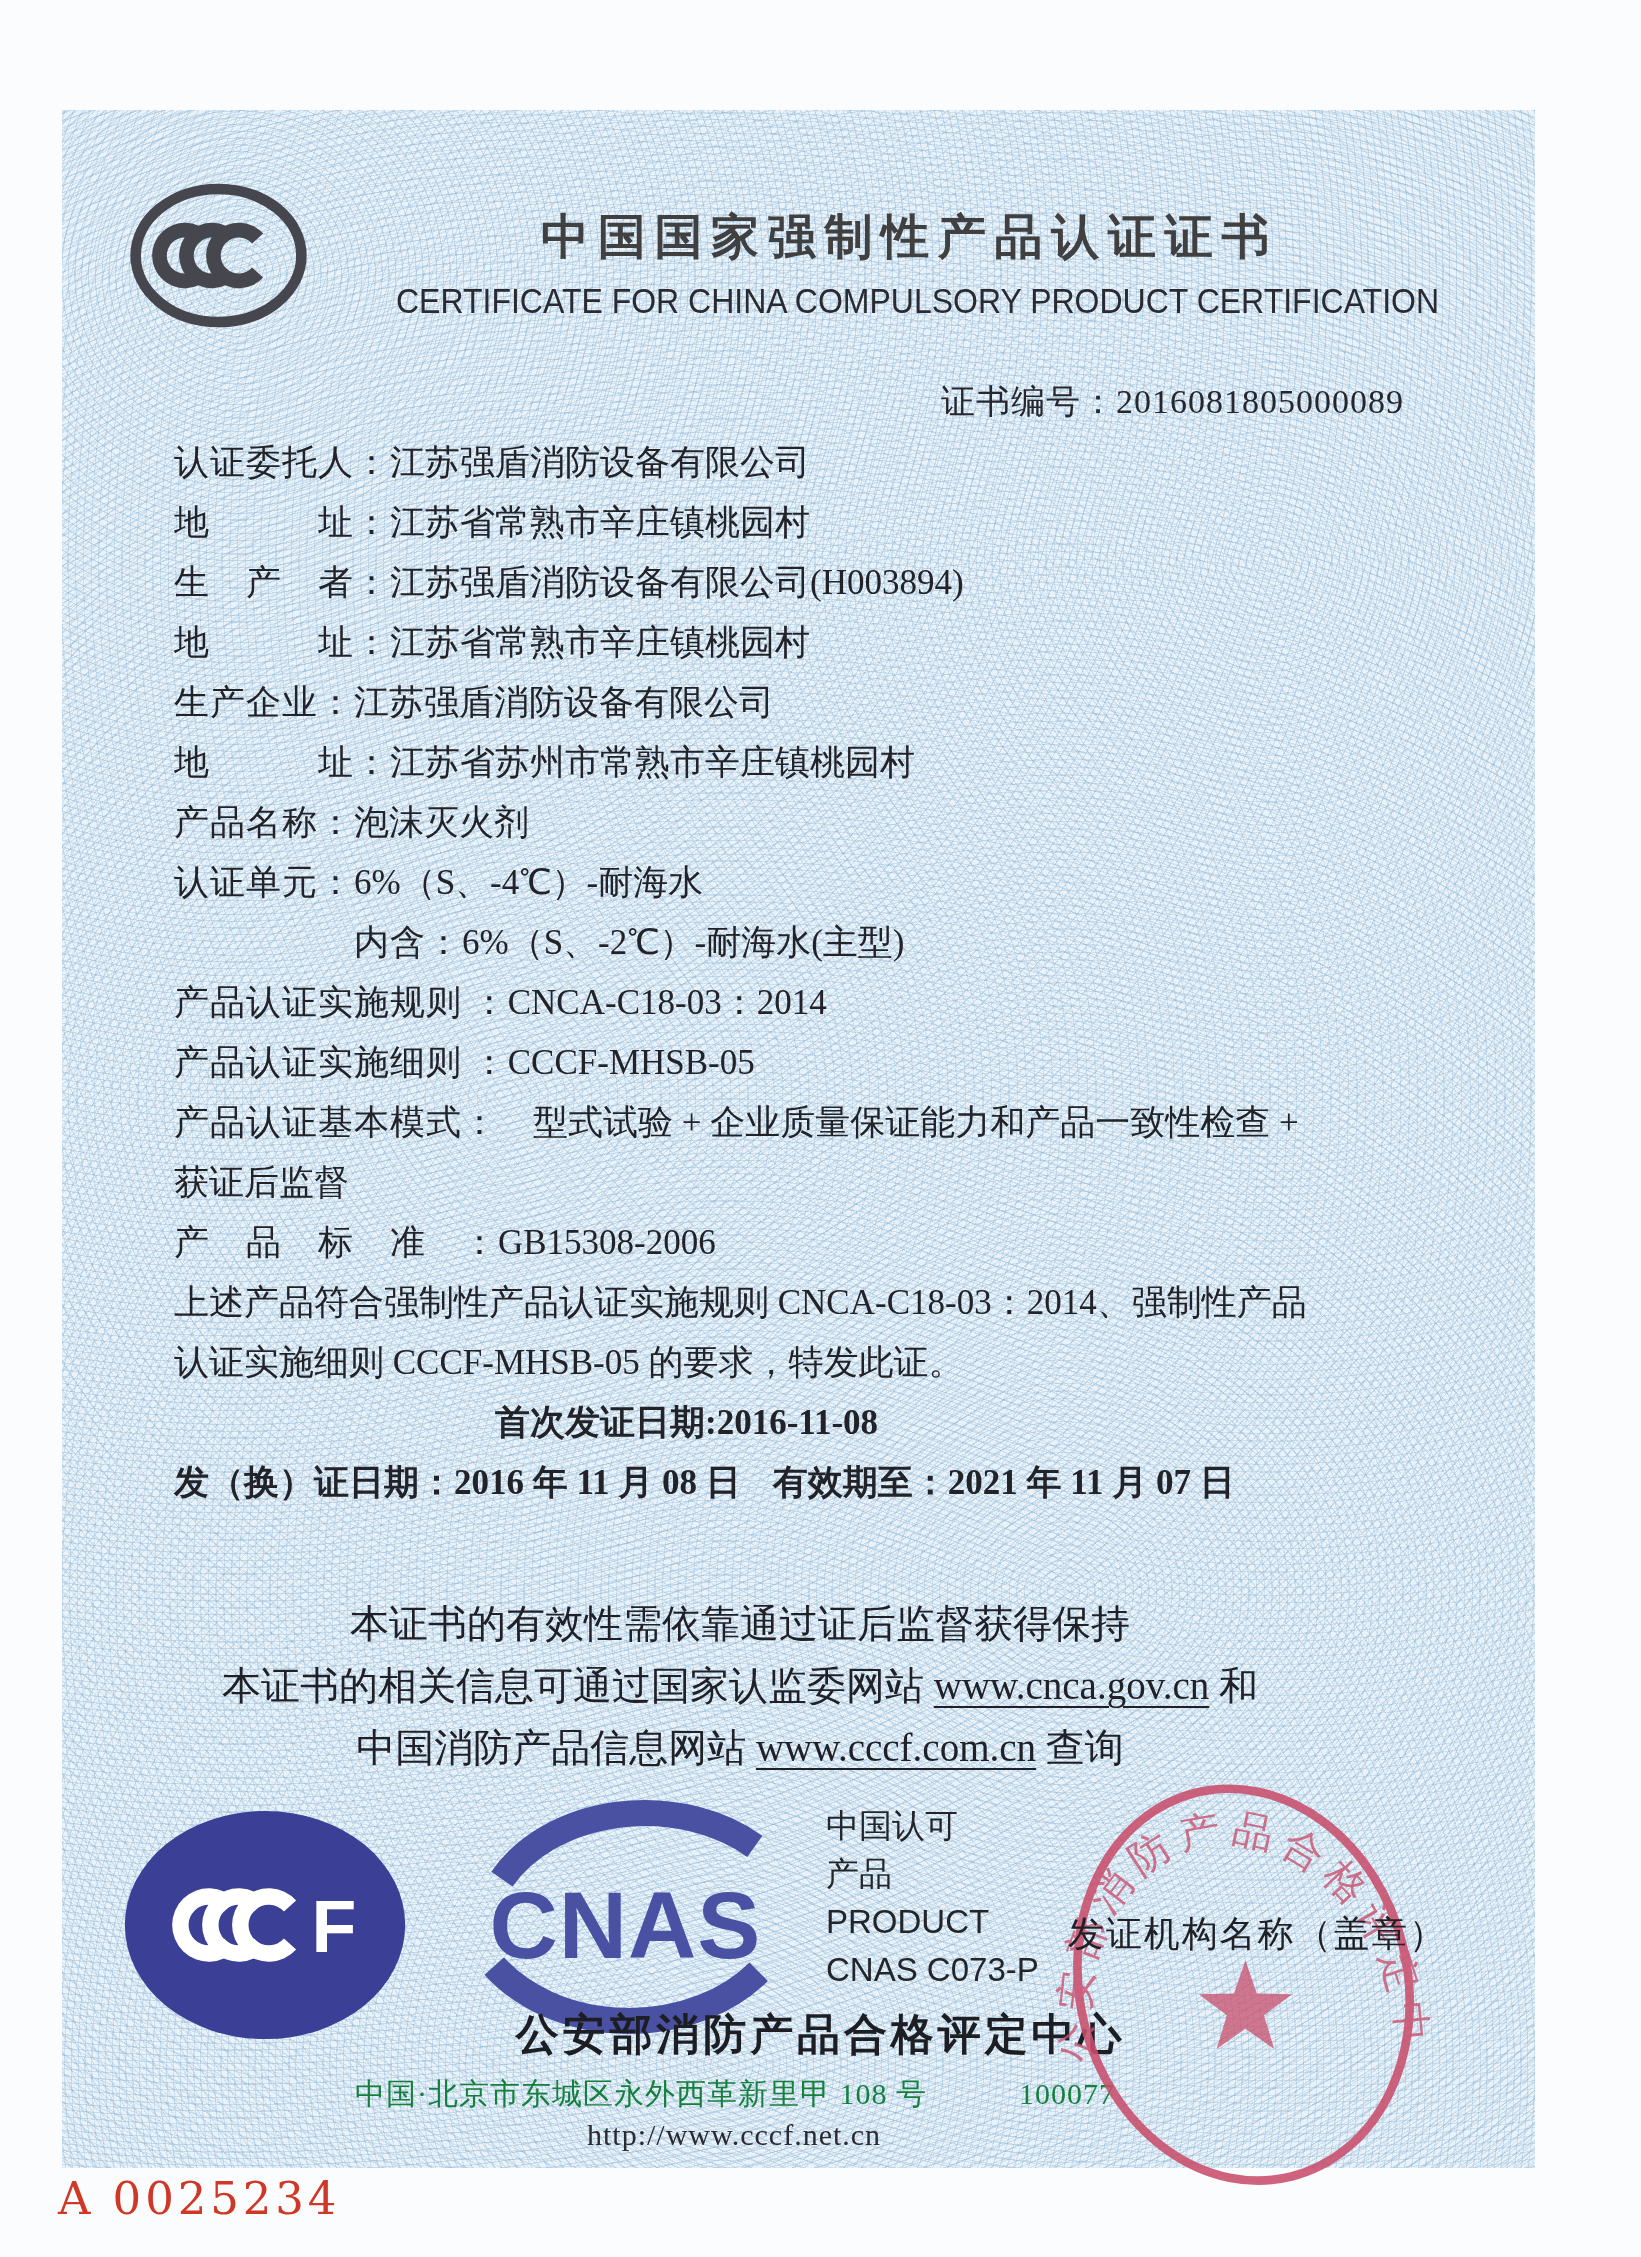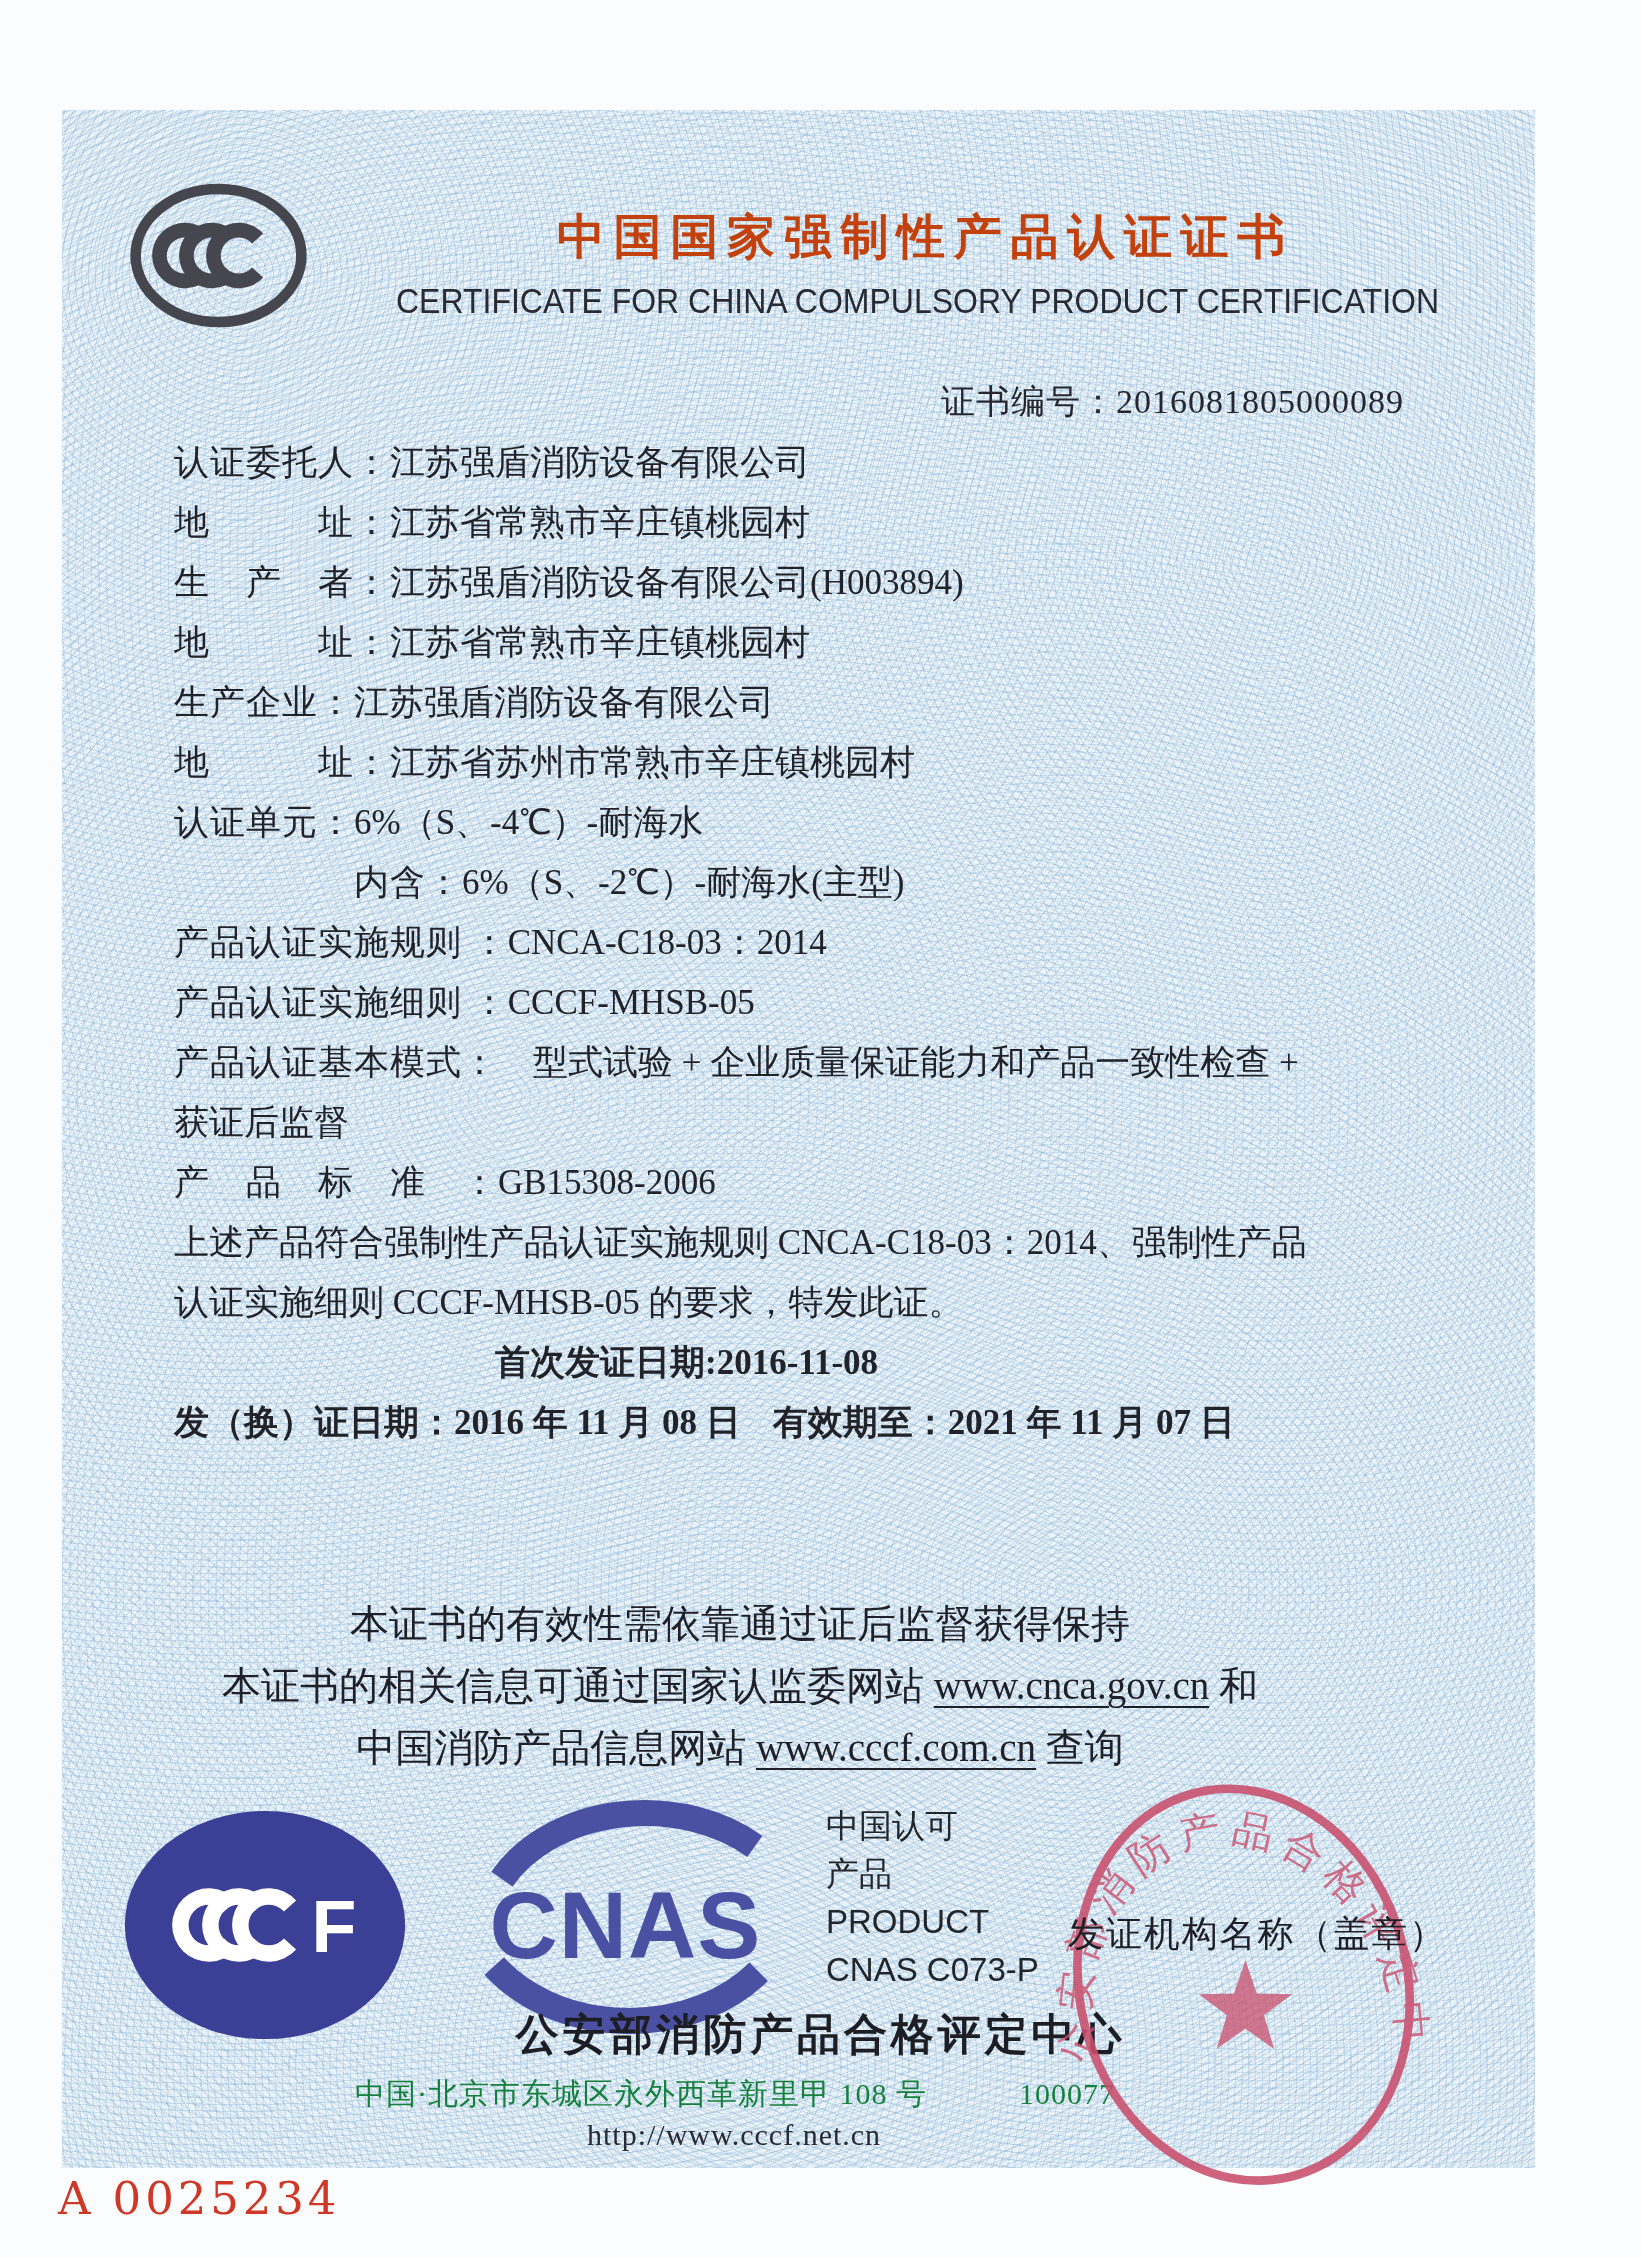--- a/index.html
+++ b/index.html
@@ -9,22 +9,22 @@
   
   .cert-bg{position:absolute;left:62px;top:110px;width:1473px;height:2058px;
     background-color:#e9f2f9;
     background-image:
       repeating-radial-gradient(circle at 12% 8%,  rgba(122,168,205,.30) 0 1.2px, rgba(255,255,255,0) 1.2px 6.8px),
       repeating-radial-gradient(circle at 82% 22%, rgba(122,168,205,.24) 0 1.2px, rgba(255,255,255,0) 1.2px 7.7px),
       repeating-radial-gradient(circle at 30% 48%, rgba(122,168,205,.22) 0 1.2px, rgba(255,255,255,0) 1.2px 8.7px),
       repeating-radial-gradient(circle at 68% 72%, rgba(122,168,205,.24) 0 1.2px, rgba(255,255,255,0) 1.2px 7.7px),
       repeating-radial-gradient(circle at 45% 95%, rgba(122,168,205,.26) 0 1.2px, rgba(255,255,255,0) 1.2px 6.8px);}
   .abs{position:absolute;}
-  .title-cn{left:541px;top:205px;width:753px;text-align:right;font-size:48px;font-weight:700;
-            letter-spacing:8.7px;color:#c2410c;}
+  .title-cn{left:541px;top:205px;width:753px;text-align:left;font-size:48px;font-weight:700;
+            letter-spacing:8.7px;color:#404040;}
   .title-en{left:319px;top:283px;width:1197px;text-align:center;font-size:32px;
             font-family:"Liberation Sans",sans-serif;color:#2a2a32;transform:scaleY(1.08);}
   .cert-no{left:941px;top:379px;font-size:34px;letter-spacing:1px;}
   .body-block{left:174px;top:433px;width:1313px;}
   .row{height:60px;line-height:60px;font-size:35px;white-space:pre;color:#222229;}
   .row .lbl{letter-spacing:1px;}
   .row-first-issue{padding-left:321px;font-weight:600;}
   .row-issue{font-weight:600;}
   .row-issue .valid-label{margin-left:32px;}
   .notice{left:62px;top:1593px;width:1356px;text-align:center;font-size:39px;line-height:62px;color:#202028;}
@@ -63,20 +63,21 @@
   <div class="abs title-en">CERTIFICATE FOR CHINA COMPULSORY PRODUCT CERTIFICATION</div>
   <div class="abs cert-no"><span>证书编号：</span><span>2016081805000089</span></div>
 
   <div class="abs body-block">
     <div class="row"><span class="lbl">认证委托人：</span><span>江苏强盾消防设备有限公司</span></div>
     <div class="row"><span class="lbl">地　　　址：</span><span>江苏省常熟市辛庄镇桃园村</span></div>
     <div class="row"><span class="lbl">生　产　者：</span><span>江苏强盾消防设备有限公司(H003894)</span></div>
     <div class="row"><span class="lbl">地　　　址：</span><span>江苏省常熟市辛庄镇桃园村</span></div>
     <div class="row"><span class="lbl">生产企业：</span><span>江苏强盾消防设备有限公司</span></div>
     <div class="row"><span class="lbl">地　　　址：</span><span>江苏省苏州市常熟市辛庄镇桃园村</span></div>
+    <div class="row"><span class="lbl">产品名称：</span><span>泡沫灭火剂</span></div>
     <div class="row"><span class="lbl">认证单元：</span><span>6%（S、-4℃）-耐海水</span></div>
     <div class="row"><span class="lbl">　　　　　内含：</span><span>6%（S、-2℃）-耐海水(主型)</span></div>
     <div class="row"><span class="lbl">产品认证实施规则 ：</span><span>CNCA-C18-03：2014</span></div>
     <div class="row"><span class="lbl">产品认证实施细则 ：</span><span>CCCF-MHSB-05</span></div>
     <div class="row"><span class="lbl">产品认证基本模式：</span><span>　型式试验 + 企业质量保证能力和产品一致性检查 +</span></div>
     <div class="row"><span class="lbl"></span><span>获证后监督</span></div>
     <div class="row"><span class="lbl">产　品　标　准　：</span><span>GB15308-2006</span></div>
     <div class="row"><span class="lbl"></span><span>上述产品符合强制性产品认证实施规则 CNCA-C18-03：2014、强制性产品</span></div>
     <div class="row"><span class="lbl"></span><span>认证实施细则 CCCF-MHSB-05 的要求，特发此证。</span></div>
     <div class="row row-first-issue"><span>首次发证日期:</span><span>2016-11-08</span></div>

